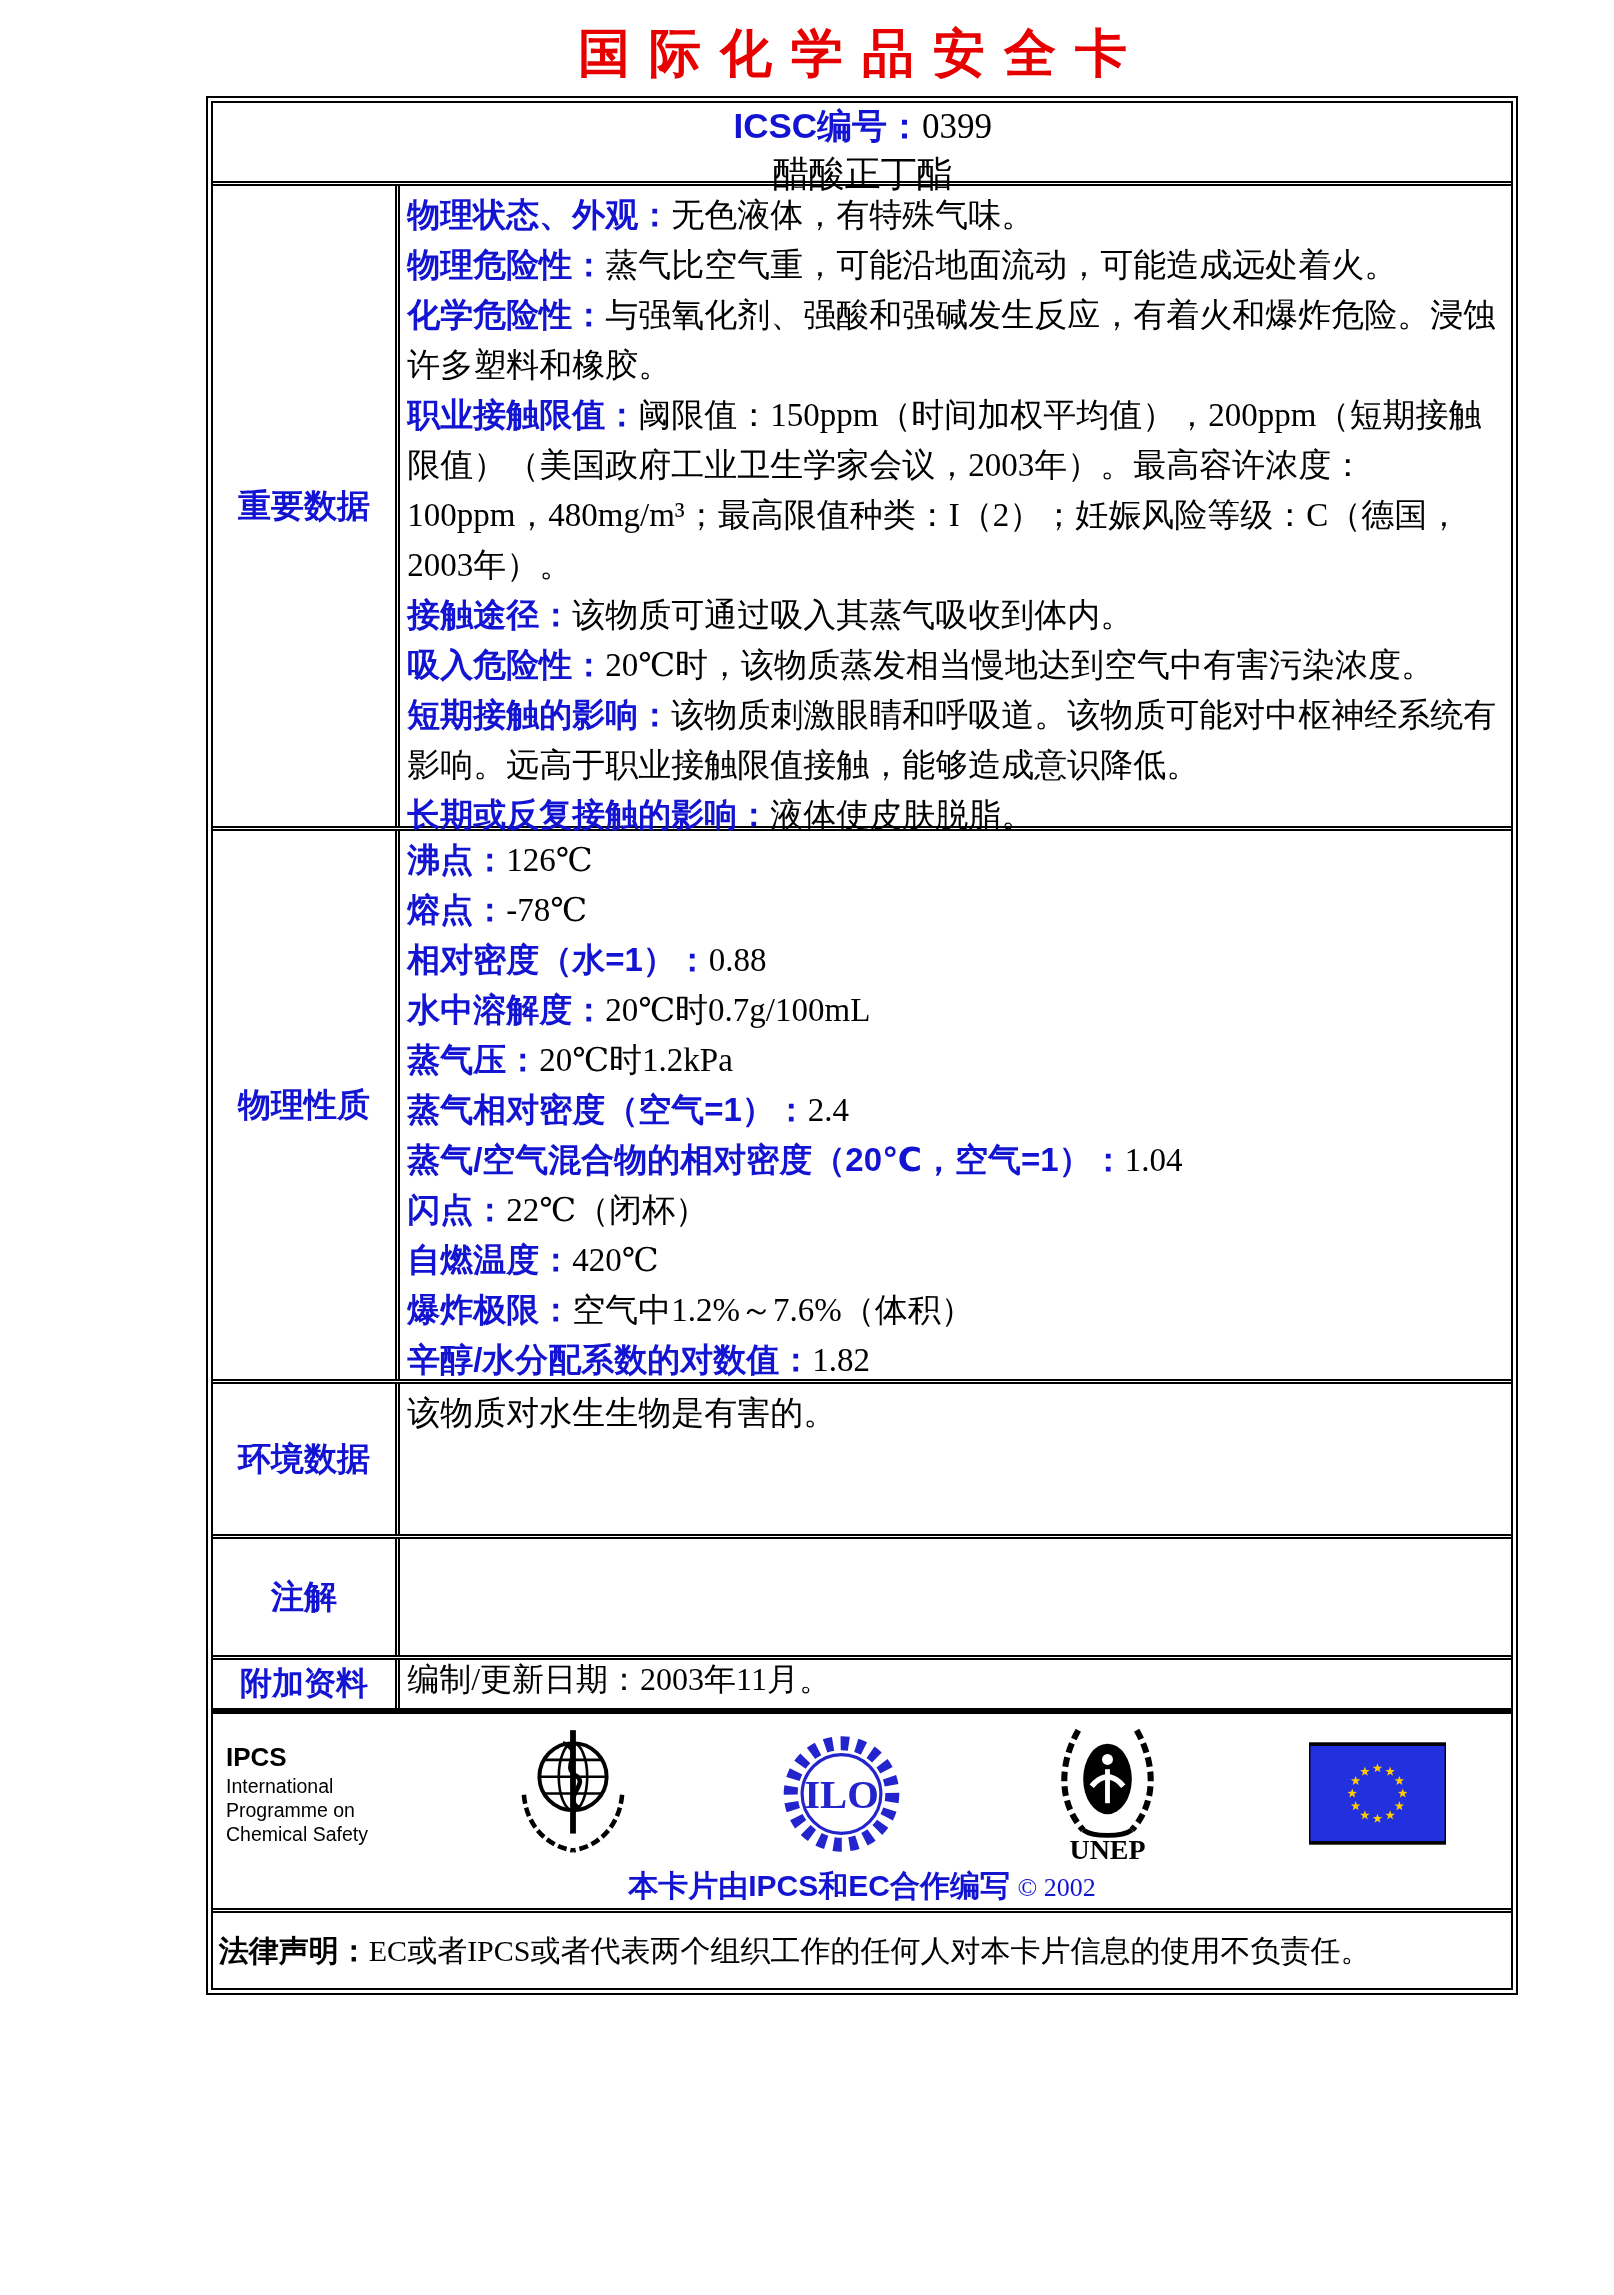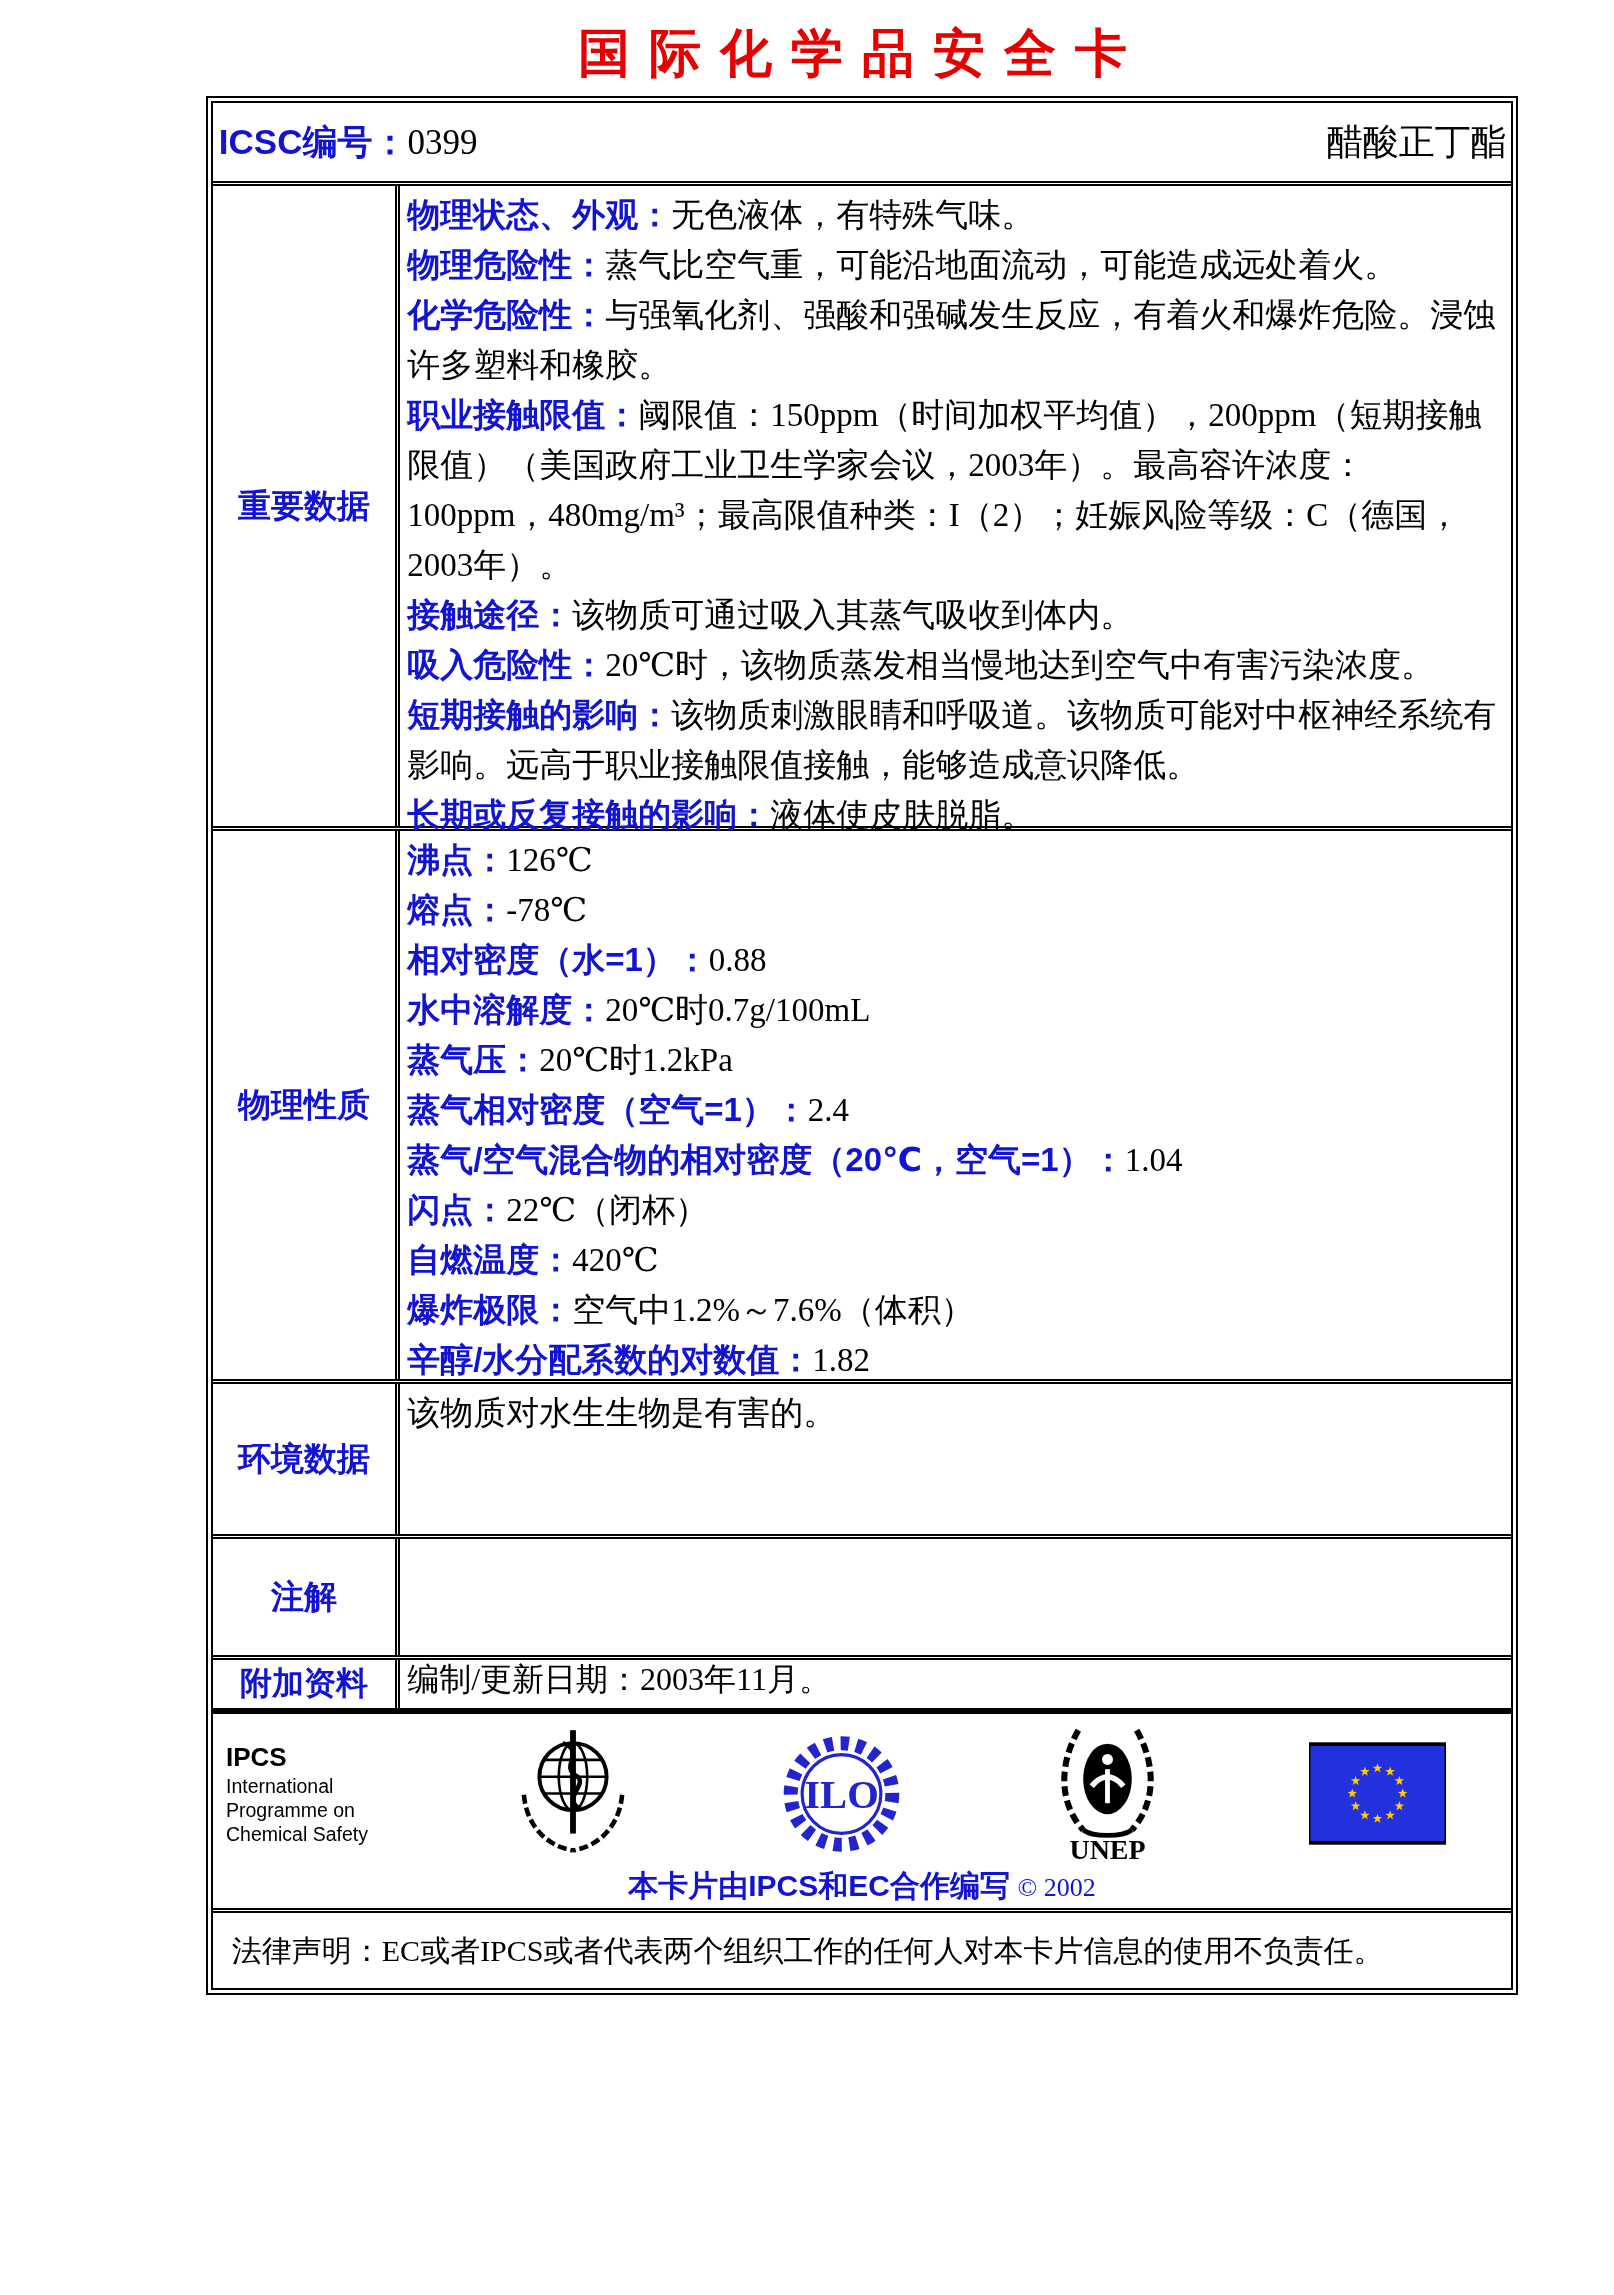--- a/index.html
+++ b/index.html
@@ -21,21 +21,21 @@
     margin-left:206px;width:1298px;
     border:7.2px double #000;
     background:#fff;
   }
   .row{border-top:5.8px double #000;}
   .row.first{border-top:none;}
   .row.heavy{border-top:6.5px solid #000;}
   
   .hdr{
     height:78px;display:flex;align-items:center;justify-content:space-between;
-    padding:0 4.3px 0 5.8px;font-size:35px;
+    padding:0 4.3px 0 5.8px;font-size:35px;flex-direction:column;
   }
   .hdr .blue-label{font-size:35px;}
   .blue-label{
     color:#1313d2;font-weight:bold;
     font-family:"Liberation Sans","DejaVu Sans",sans-serif;
   }
   .chem-name{font-size:36px;}
   
   .sect{display:flex;align-items:stretch;}
   .sect .label-cell{
@@ -69,21 +69,21 @@
   .logo{display:block;}
   .credit-line{
     text-align:center;margin-top:0;font-size:30px;
   }
   .credit-main{color:#1313d2;font-weight:bold;font-family:"Liberation Sans","DejaVu Sans",sans-serif;}
   .credit-year{color:#1313d2;font-size:26px;font-family:"Liberation Serif","DejaVu Serif",serif;}
   
   .legal{
     height:75px;display:flex;align-items:center;padding:0 5.8px;font-size:30px;
   }
-  .legal .k{font-weight:normal;font-family:"Liberation Sans","DejaVu Sans",sans-serif;color:#000;margin-left:13px;}
+  .legal .k{font-weight:bold;font-family:"Liberation Sans","DejaVu Sans",sans-serif;color:#000;}
 </style>
 </head>
 <body>
 
 <div class="page-title">国际化学品安全卡</div>
 
 <div class="card">
 
   <div class="row first hdr">
     <div>

